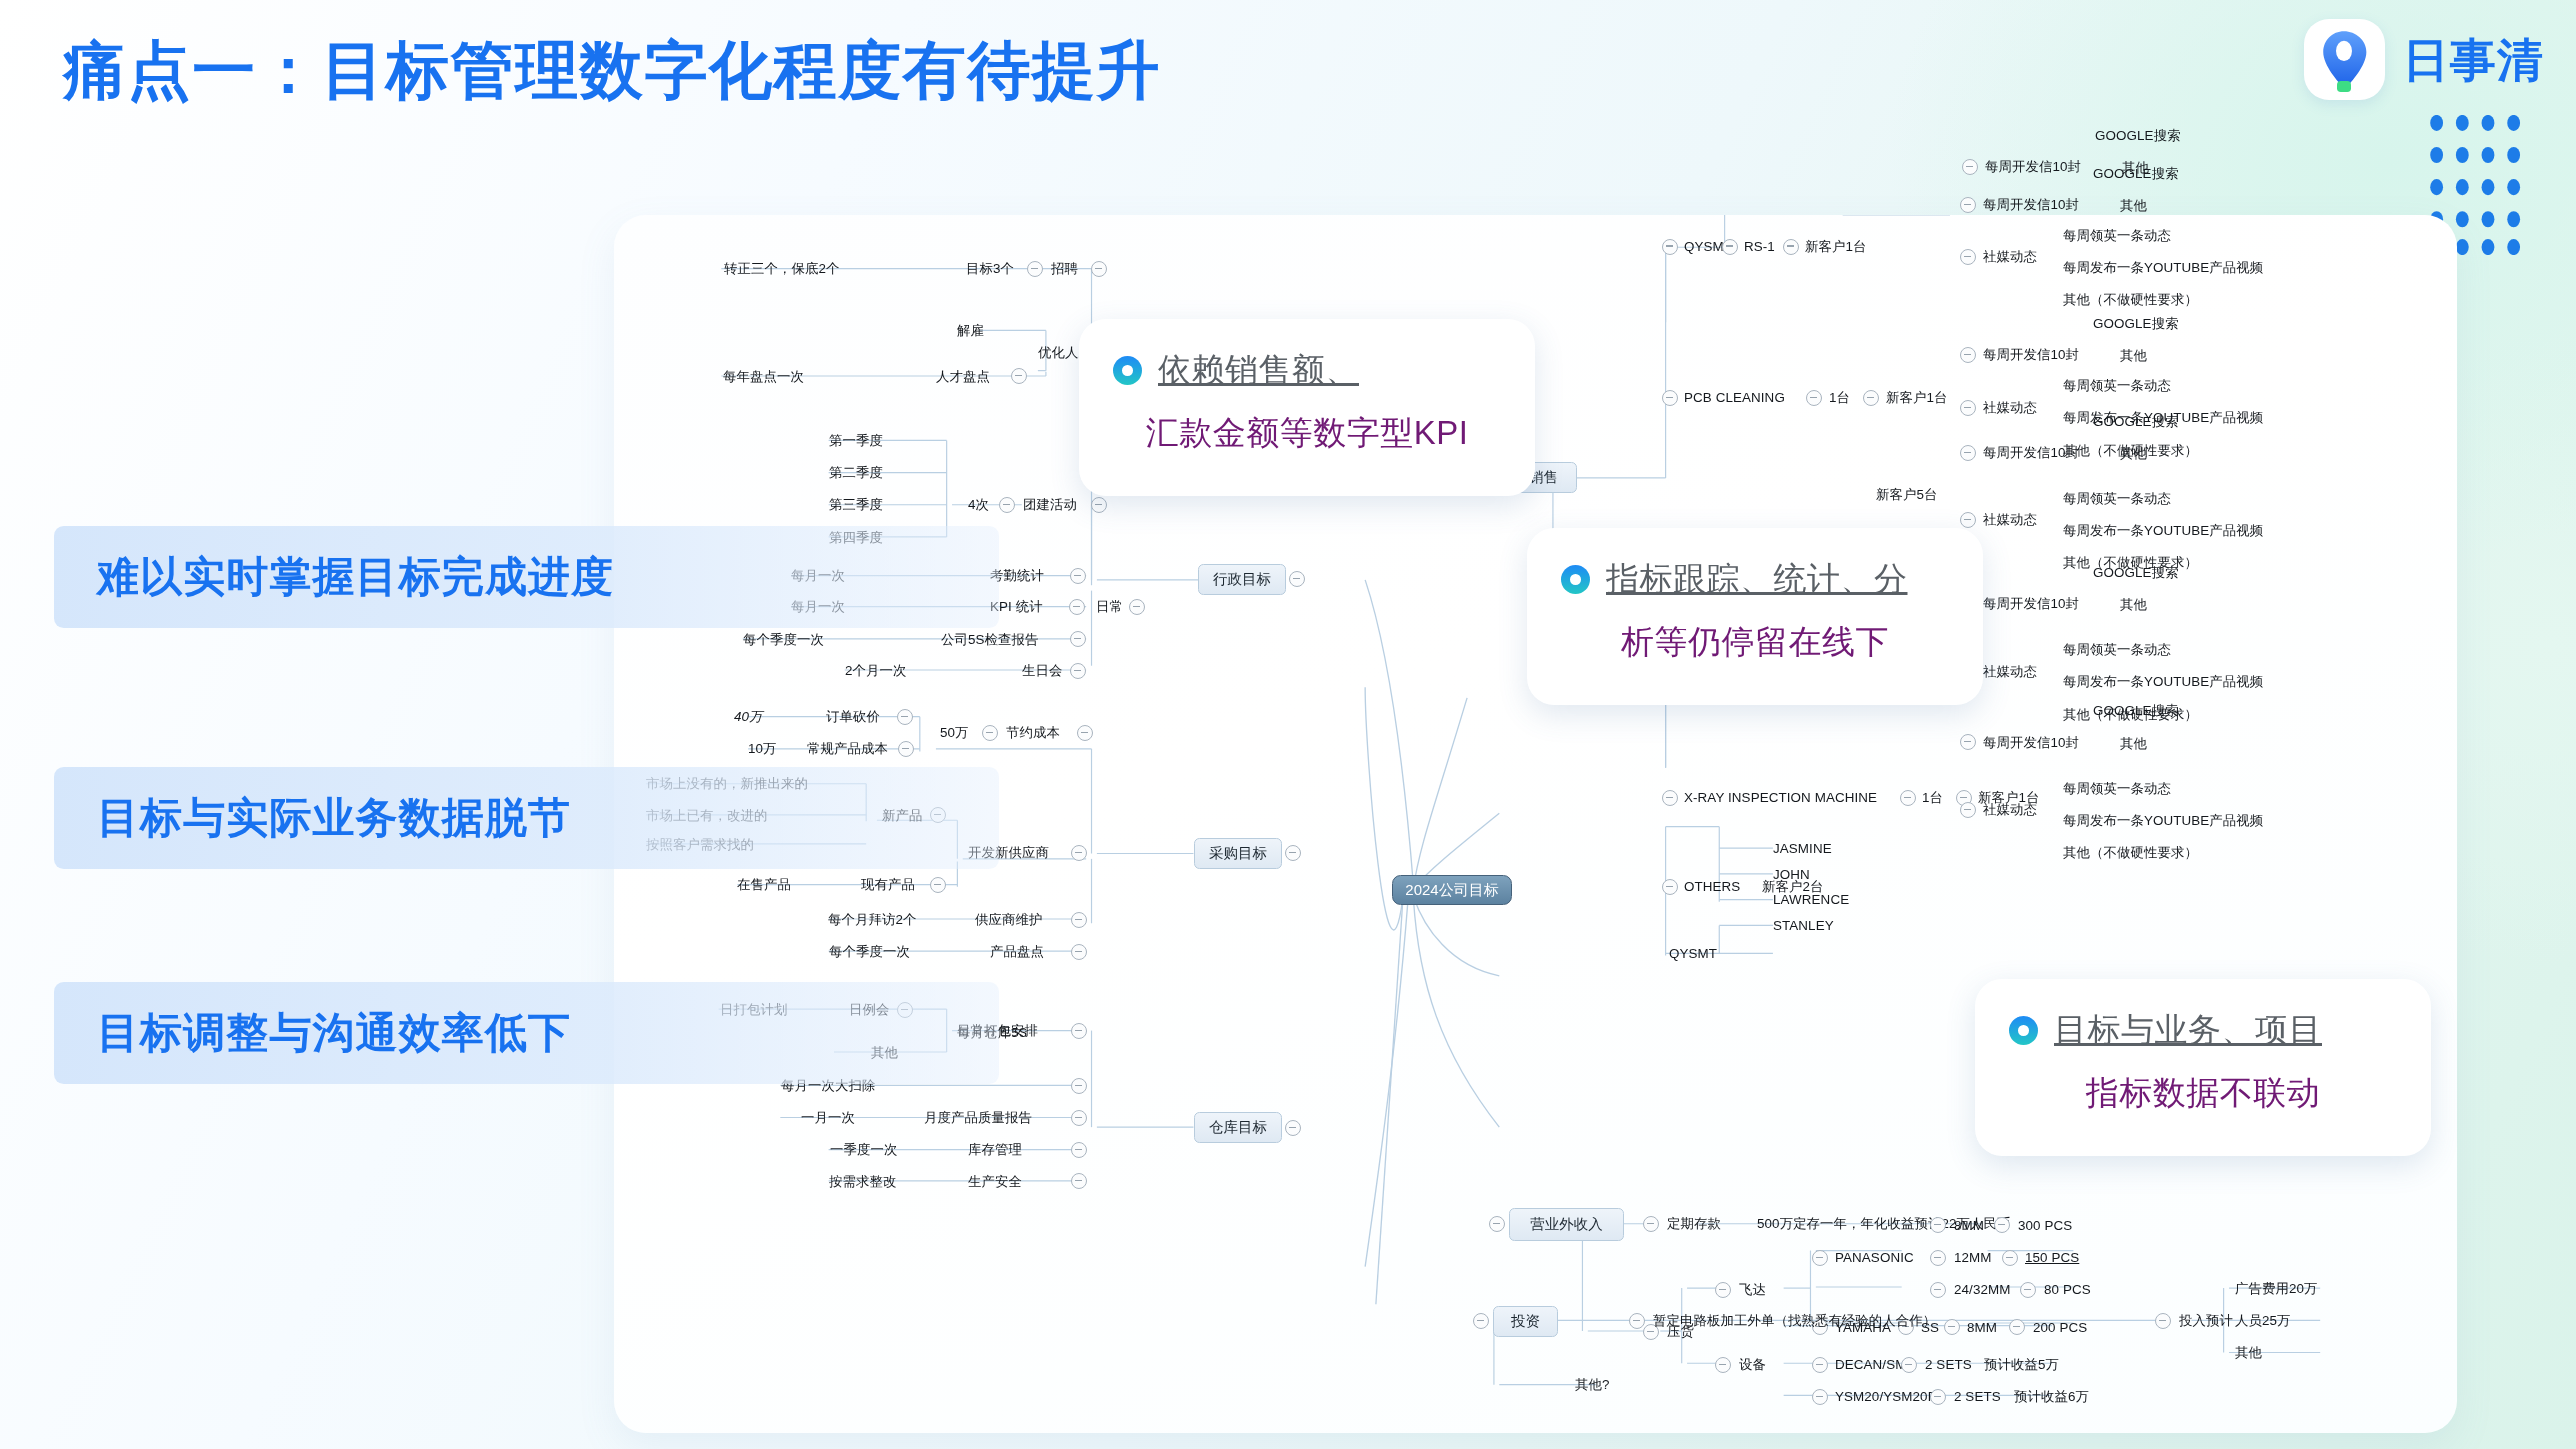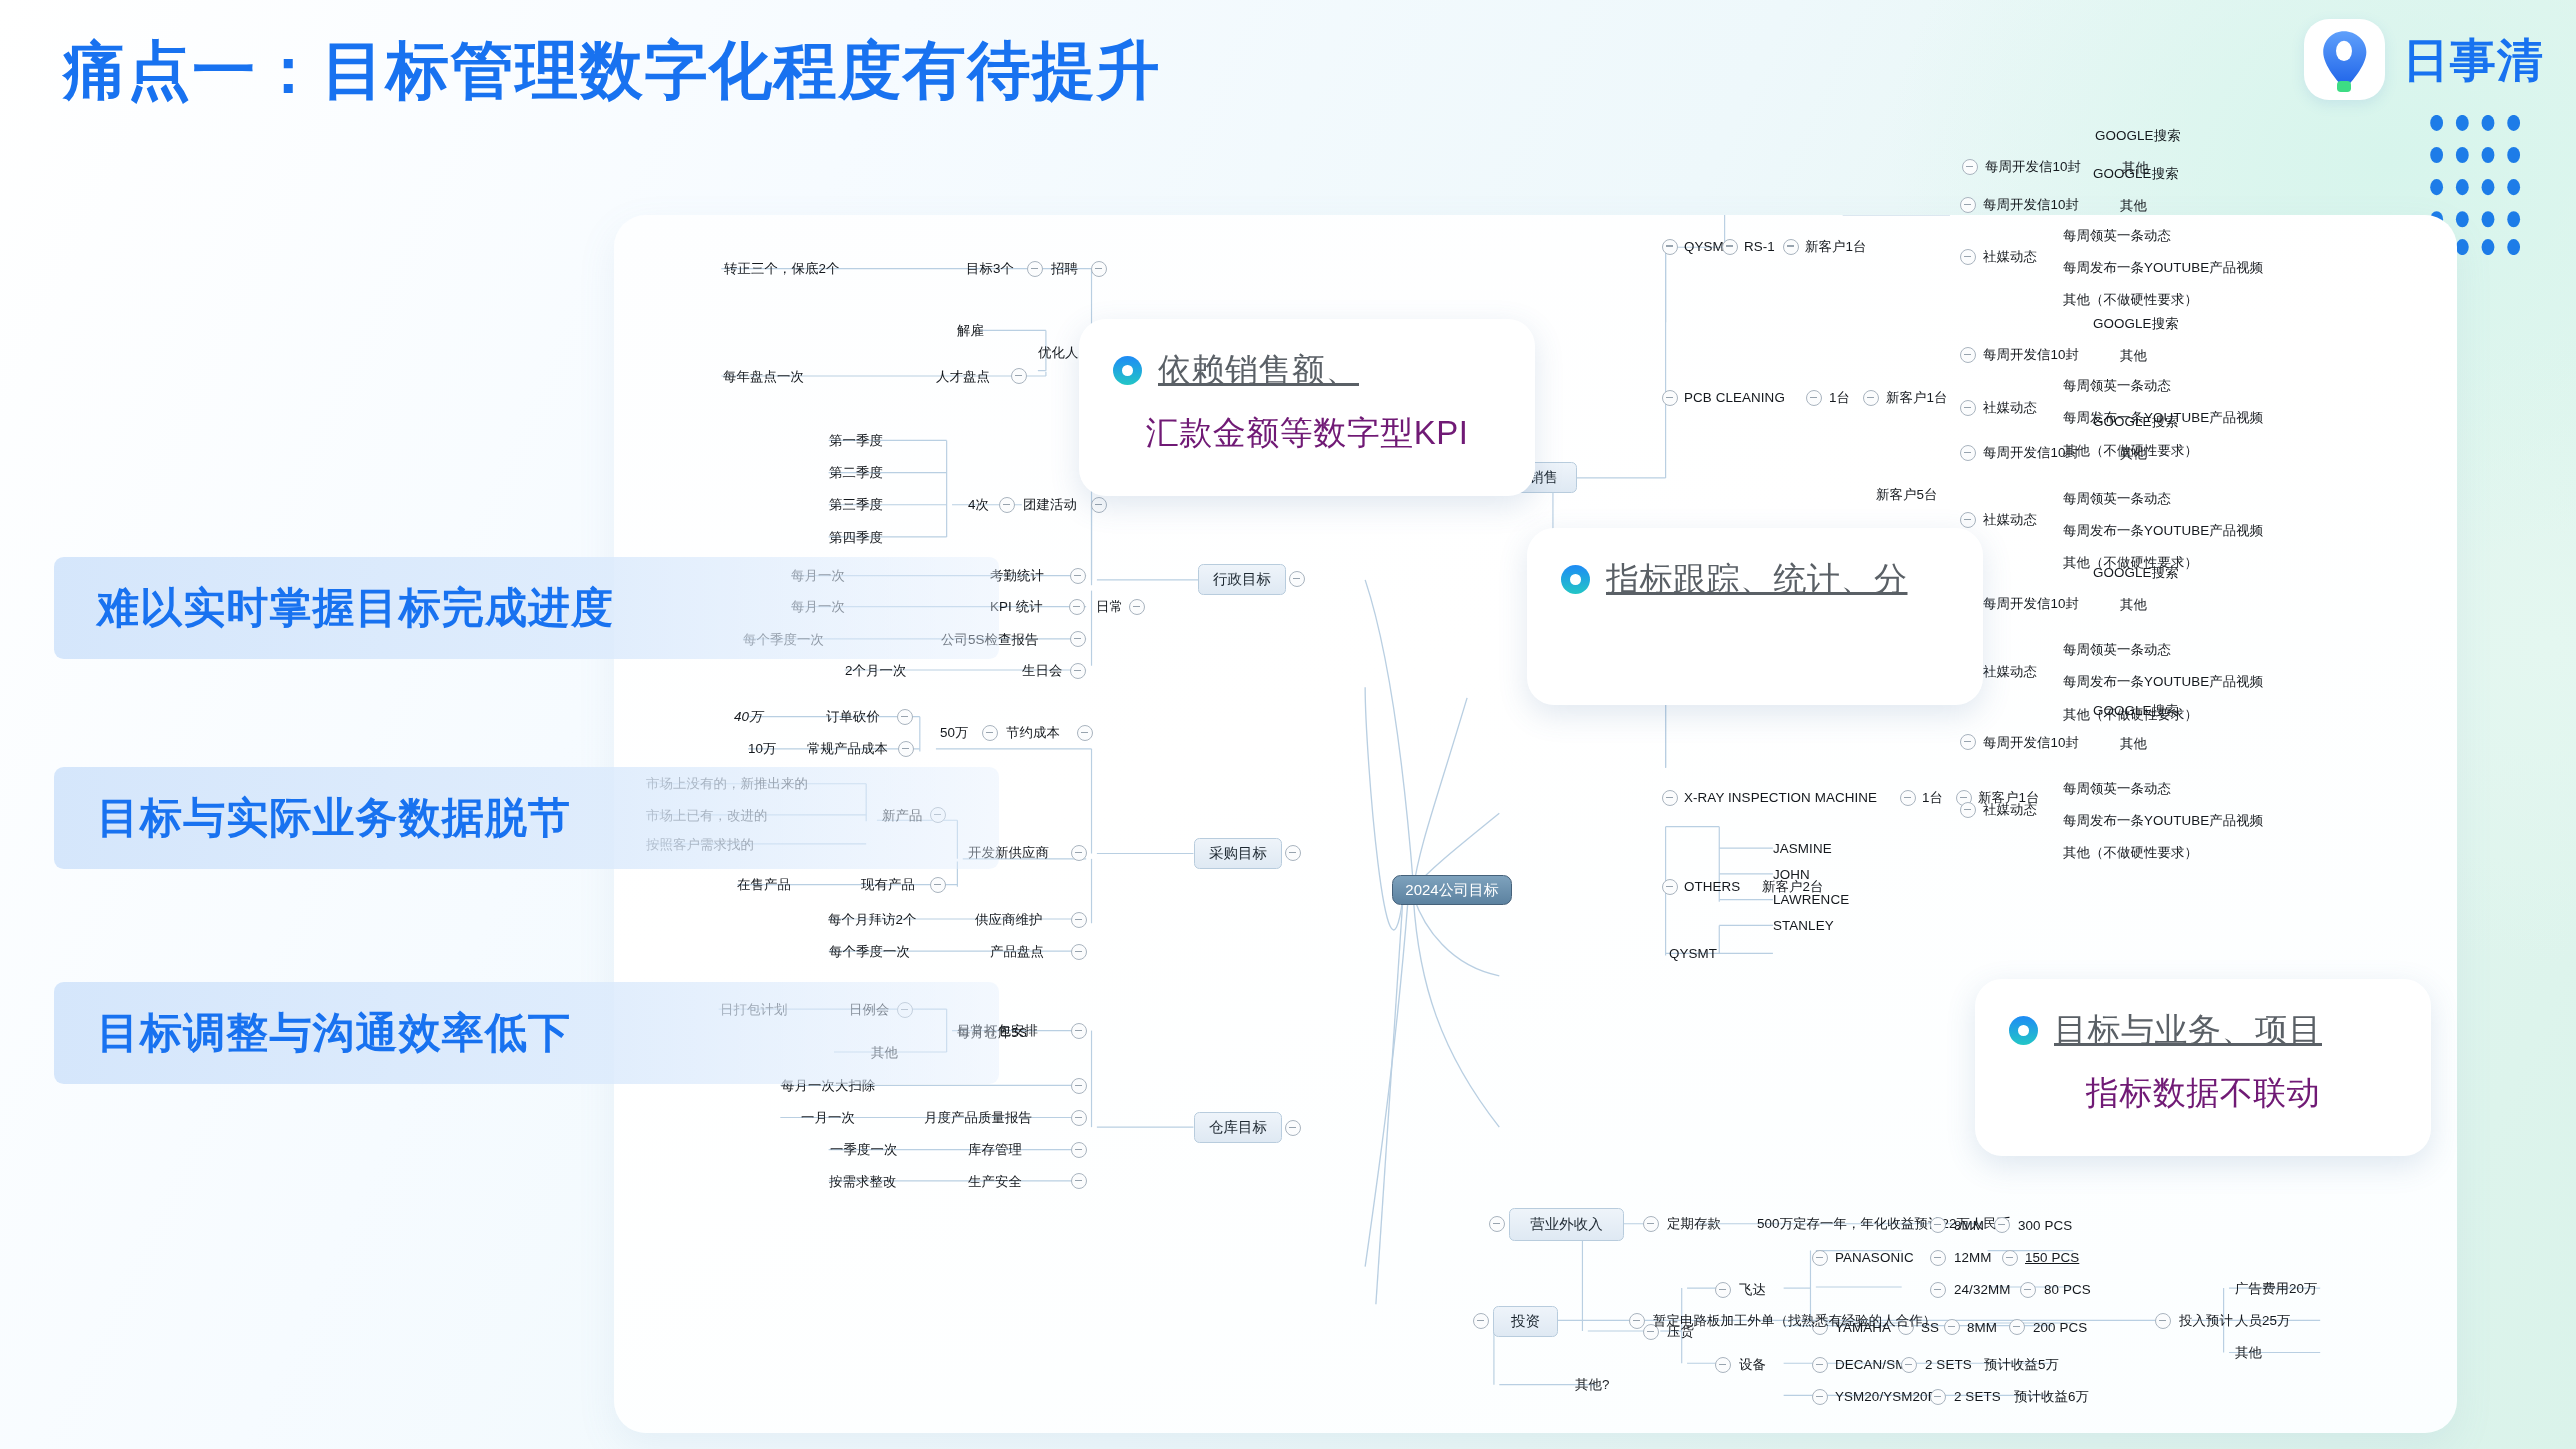--- a/index.html
+++ b/index.html
@@ -36,21 +36,21 @@
 
   
   .pill{
     position:absolute;display:flex;align-items:center;
     background:linear-gradient(90deg,rgba(211,229,251,.95) 0%, rgba(219,234,252,.88) 55%, rgba(226,238,253,.40) 100%);
     border-radius:9.7px;
   }
   .pill span{
     font-size:42px;font-weight:700;color:#1872f0;letter-spacing:1.1px;white-space:nowrap;
   }
-  .pill1{left:54px;top:557px;width:902px;height:102px;padding-left:43px;}
+  .pill1{left:54px;top:526px;width:902px;height:102px;padding-left:43px;}
   .pill2{left:54px;top:767px;width:902px;height:102px;padding-left:43px;}
   .pill3{left:54px;top:982px;width:902px;height:102px;padding-left:43px;}
 
   
   .canvas{
     position:absolute;left:614px;top:215px;width:1843px;height:1218px;
     background:linear-gradient(160deg,#fdfeff 0%,#ffffff 40%,#fbfeff 100%);
     border-radius:32px;
     box-shadow:0 14px 38px rgba(108,150,190,.10);
   }
@@ -568,20 +568,21 @@
     <div class="t1">依赖销售额、</div>
   </div>
   <div class="t2">汇款金额等数字型KPI</div>
 </div>
 
 <div class="card card2">
   <div class="row">
     <div class="ring"></div>
     <div class="t1">指标跟踪、统计、分</div>
   </div>
+  <div class="t2">析等仍停留在线下</div>
 </div>
 
 <div class="card card3">
   <div class="row">
     <div class="ring"></div>
     <div class="t1">目标与业务、项目</div>
   </div>
   <div class="t2">指标数据不联动</div>
 </div>
 

